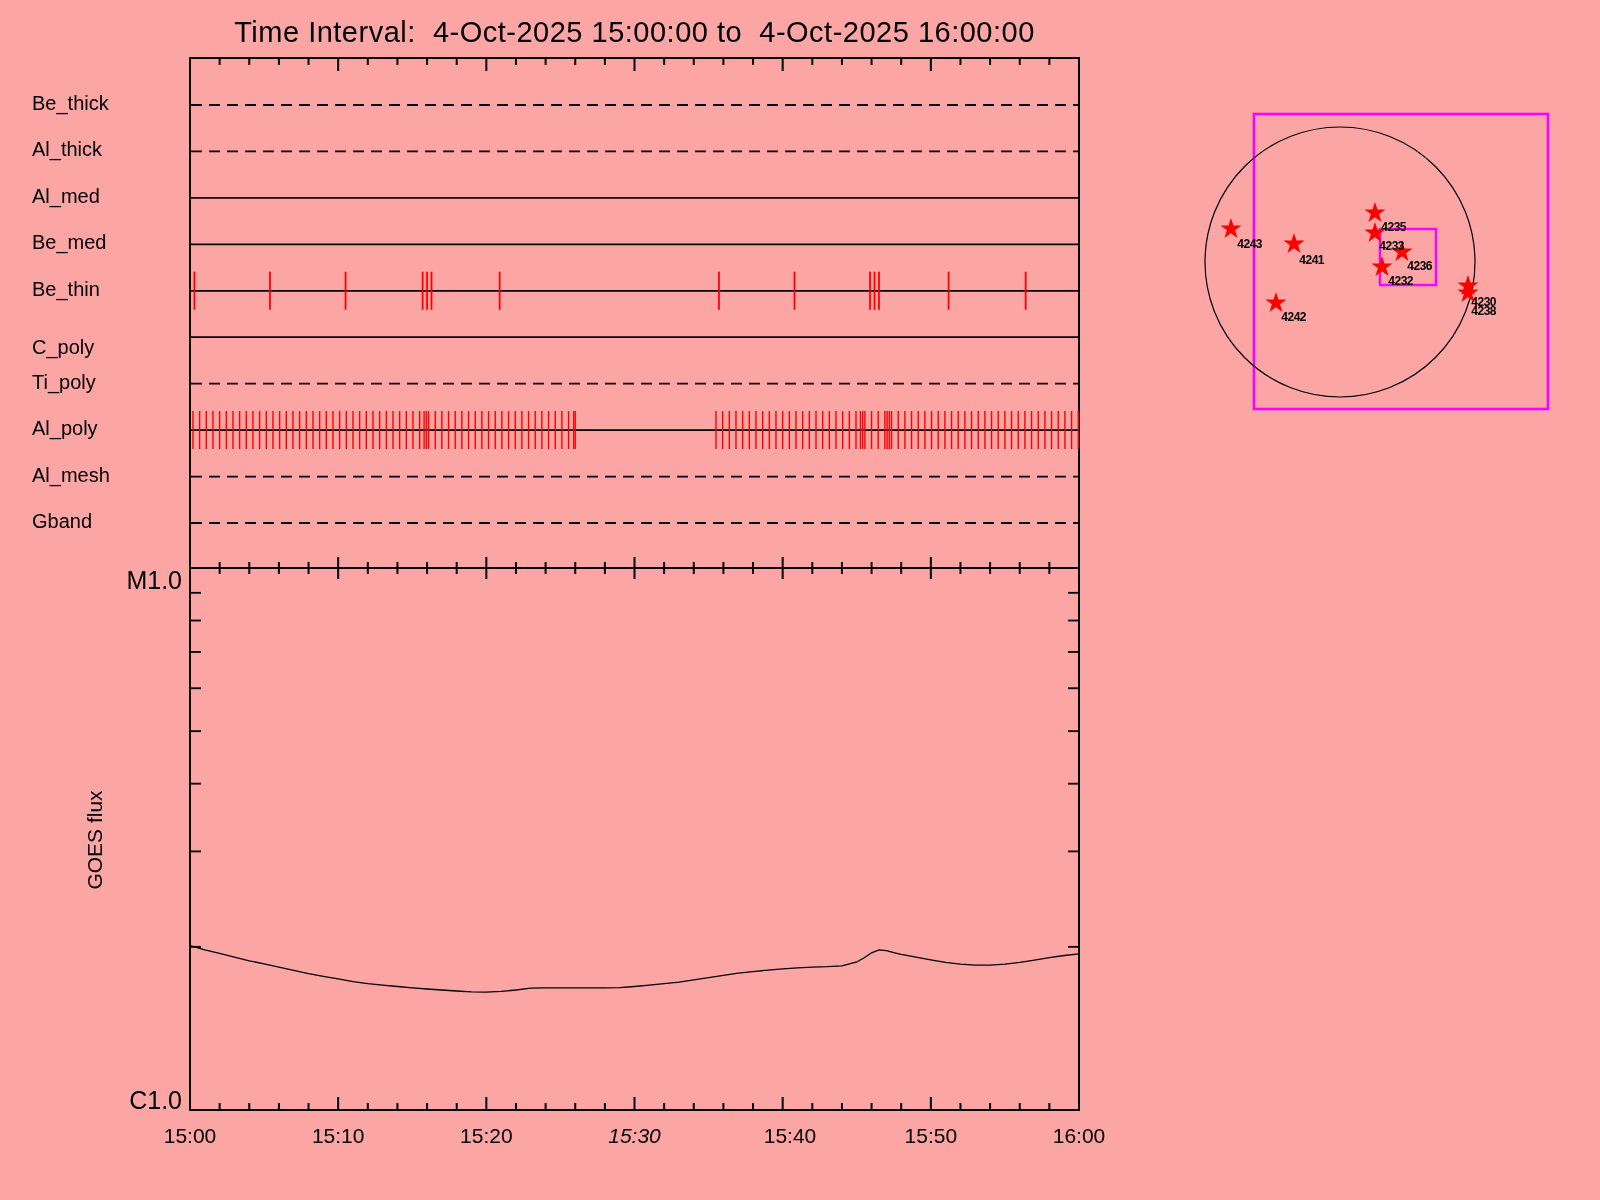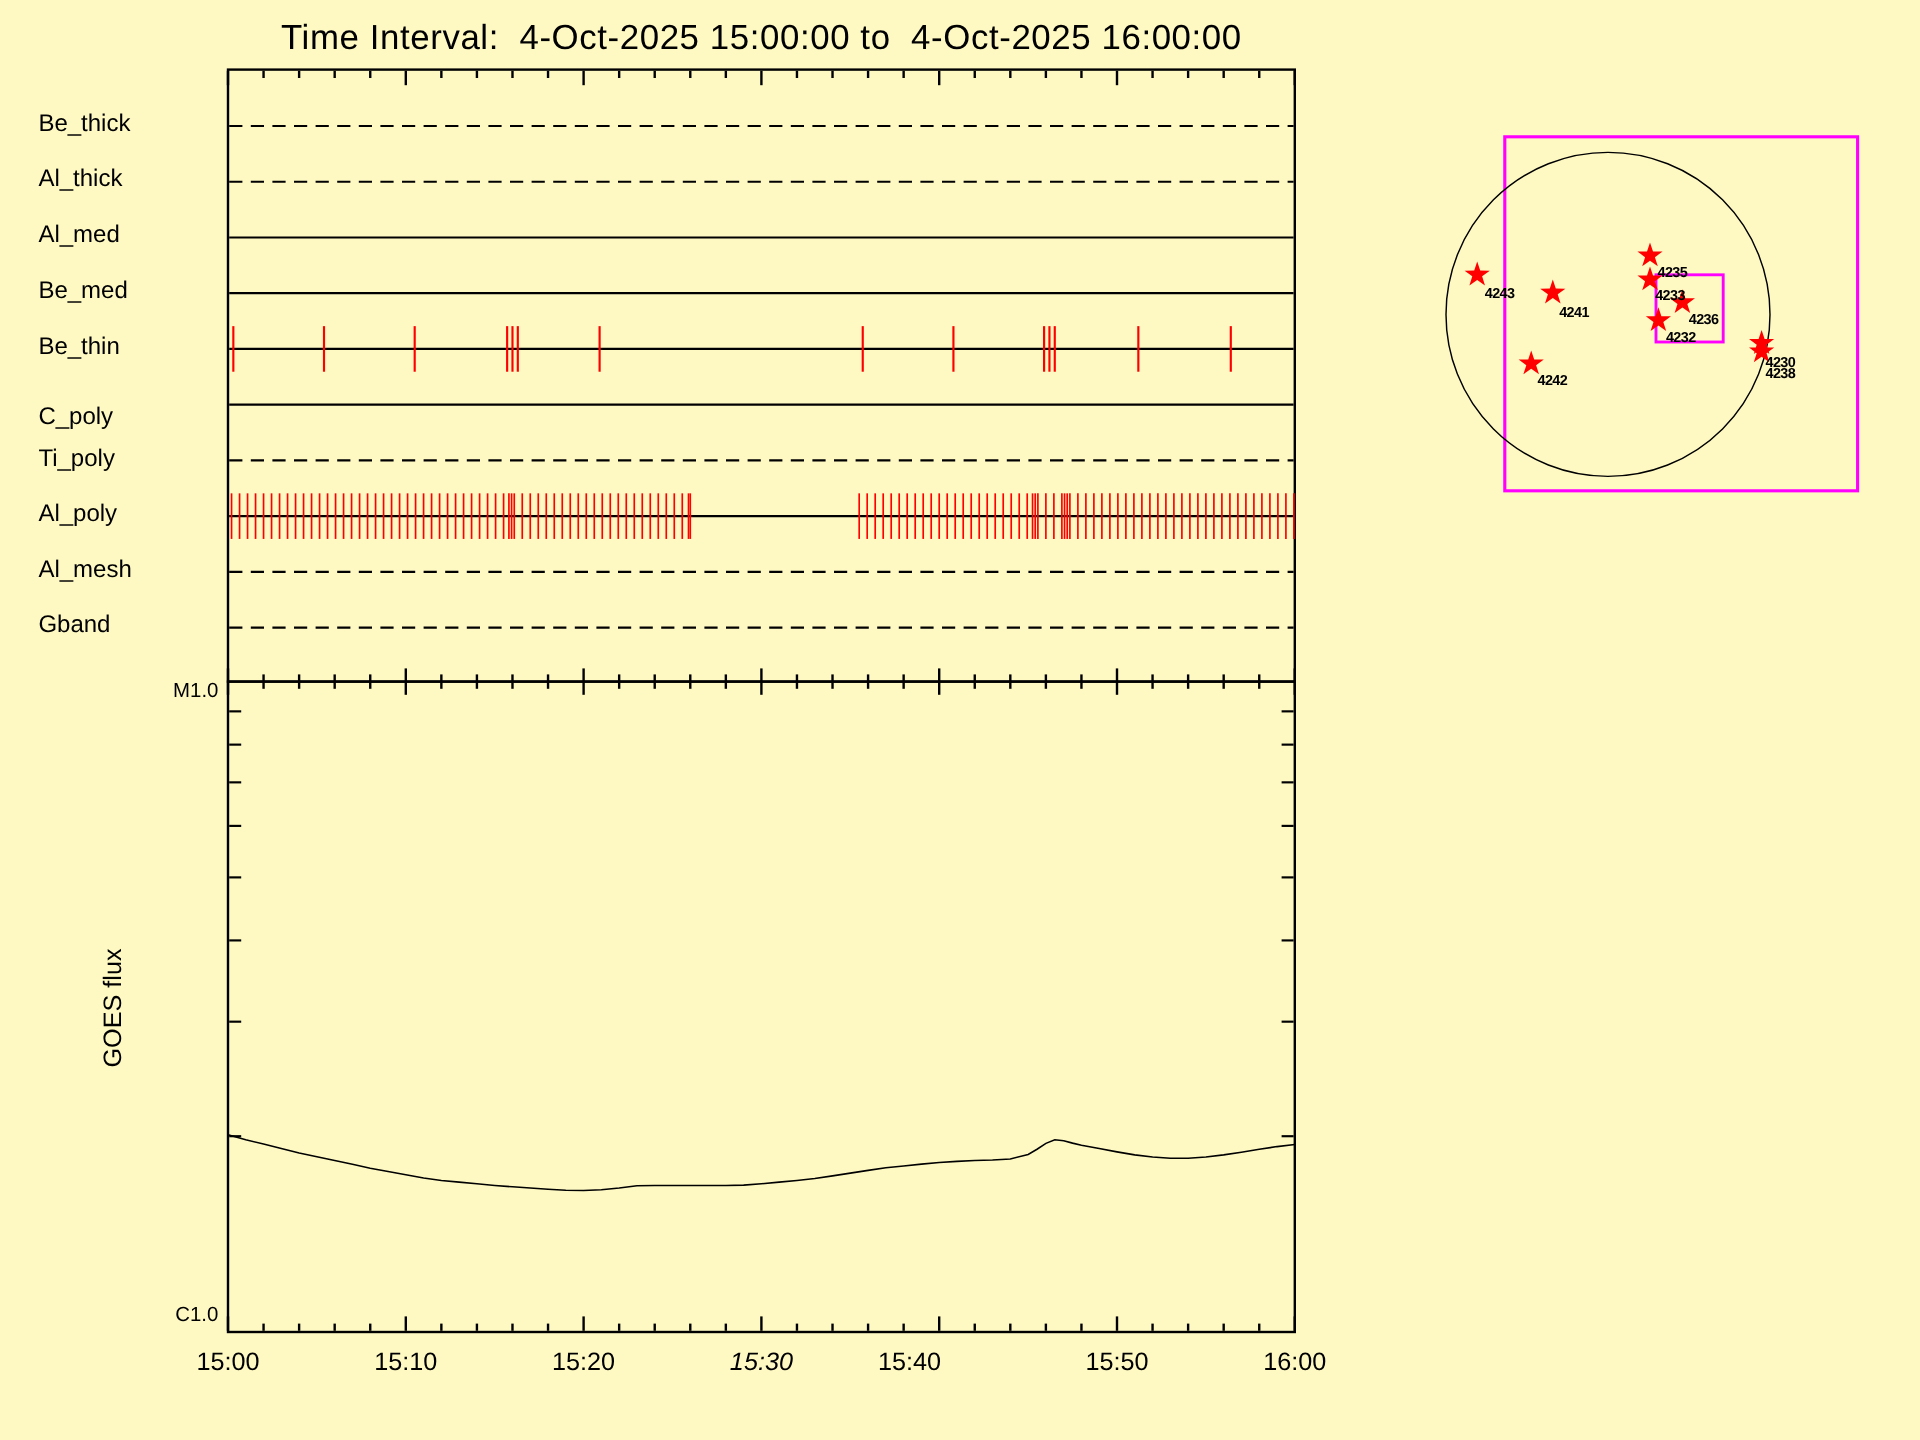--- a/index.html
+++ b/index.html
@@ -1,24 +1,24 @@
 <!DOCTYPE html>
 <html><head>
 <meta charset="utf-8">
 <style>
   html,body{margin:0;padding:0;background:#ffffff;}
   .stage{
-    position:relative;width:1600px;height:1200px;background:#fef9c3;overflow:hidden;
+    position:relative;width:1600px;height:1200px;background:#fca5a5;overflow:hidden;
     font-family:"Liberation Sans","DejaVu Sans",sans-serif;color:#000;
   }
   .stage svg{position:absolute;left:0;top:0;}
   .lbl{position:absolute;color:#000;white-space:pre;}
   .title{font-size:29px;text-align:center;letter-spacing:0.5px;}
   .row-lbl{font-size:20px;text-align:left;}
-  .ytick-lbl{font-size:17px;text-align:right;}
+  .ytick-lbl{font-size:25px;text-align:right;}
   .xtick-lbl{font-size:21px;text-align:center;}
   .ylab{font-size:21px;transform:translate(-50%,-50%) rotate(-90deg);transform-origin:center center;}
   .ar-lbl{font-size:12px;font-weight:bold;text-align:right;line-height:13px;letter-spacing:-0.5px;}
 </style>
 </head>
 <body>
 
 <div class="stage">
   <svg id="plot" width="1600" height="1200">
       <g>
@@ -321,21 +321,21 @@
   <div class="lbl row-lbl" style="left: 32px; width: 150px; top: 510px;">Gband</div>
 
   <div class="lbl ytick-lbl" style="left: 32px; width: 150px; top: 566px;">M1.0</div>
   <div class="lbl ytick-lbl" style="left: 32px; width: 150px; top: 1086px;">C1.0</div>
   <div class="lbl ylab" style="left: 95px; top: 840px;">GOES flux</div>
 
   <div class="lbl xtick-lbl" style="left: 145px; width: 90px; top: 1124px;">15:00</div>
   <div class="lbl xtick-lbl" style="left: 293.167px; width: 90px; top: 1124px;">15:10</div>
   <div class="lbl xtick-lbl" style="left: 441.333px; width: 90px; top: 1124px;">15:20</div>
   <div class="lbl xtick-lbl" style="left: 589.5px; width: 90px; top: 1124px; font-style: italic;">15:30</div>
-  <div class="lbl xtick-lbl" style="left: 713px; width: 90px; top: 1124px; text-align: center;">15:40</div>
+  <div class="lbl xtick-lbl" style="left: 745px; width: 90px; top: 1124px; text-align: center;">15:40</div>
   <div class="lbl xtick-lbl" style="left: 885.833px; width: 90px; top: 1124px;">15:50</div>
   <div class="lbl xtick-lbl" style="left: 1034px; width: 90px; top: 1124px;">16:00</div>
 
   <div class="lbl ar-lbl" style="left: 1202px; width: 60px; top: 238px;">4243</div>
   <div class="lbl ar-lbl" style="left: 1264px; width: 60px; top: 254px;">4241</div>
   <div class="lbl ar-lbl" style="left: 1346px; width: 60px; top: 221px;">4235</div>
   <div class="lbl ar-lbl" style="left: 1344px; width: 60px; top: 240px;">4233</div>
   <div class="lbl ar-lbl" style="left: 1372px; width: 60px; top: 260px;">4236</div>
   <div class="lbl ar-lbl" style="left: 1353px; width: 60px; top: 275px;">4232</div>
   <div class="lbl ar-lbl" style="left: 1246px; width: 60px; top: 311px;">4242</div>

